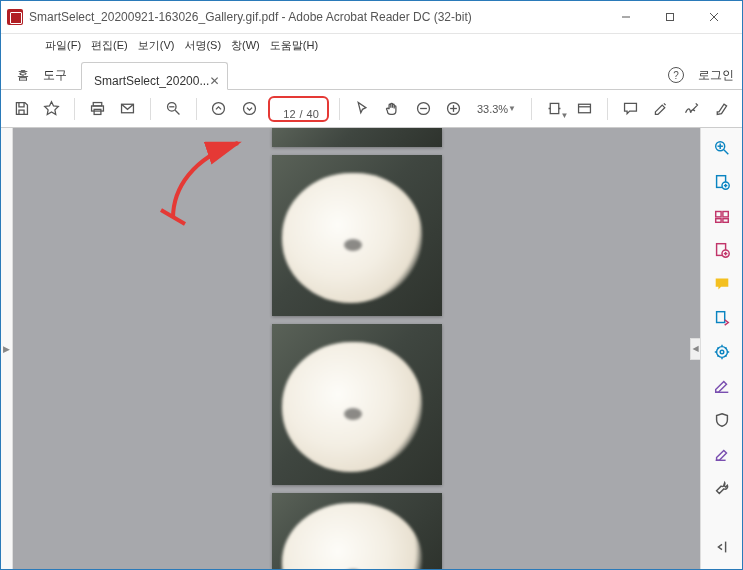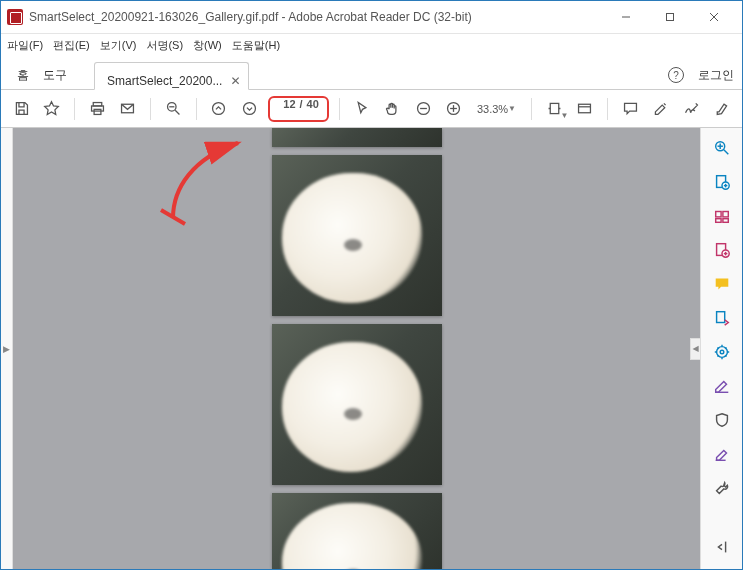--- a/index.html
+++ b/index.html
@@ -5,34 +5,34 @@
 * { margin: 0; padding: 0; box-sizing: border-box; }
 body { font-family: "Malgun Gothic", sans-serif; font-size: 11px; background: #fff; }
 .window { width: 743px; height: 570px; border: 1px solid #2a7ab9; display: flex; flex-direction: column; background: #fff; position: relative; }
 .titlebar { height: 28px; display: flex; align-items: center; padding: 16px 6px; background: #fff; border-bottom: 1px solid #e5e5e5; }
 .titlebar .app-icon { width: 16px; height: 16px; margin-right: 6px; background: #b11f24; border-radius: 2px; position: relative; }
 .titlebar .app-icon::after { content: ""; position: absolute; left: 3px; top: 3px; width: 10px; height: 10px; border: 1px solid #fff; border-radius: 1px; }
 .titlebar .title { flex: 1; color: #555; font-size: 12px; white-space: nowrap; overflow: hidden; text-overflow: ellipsis; }
 .window-controls { display: flex; gap: 0; }
 .window-controls .wc { width: 44px; height: 28px; display: flex; align-items: center; justify-content: center; color: #555; }
 .wc svg { width: 10px; height: 10px; }
-.menubar { height: 22px; display: flex; align-items: center; padding: 0 6px; gap: 10px; font-size: 11px; color: #333; }
+.menubar { height: 22px; display: flex; align-items: center; padding: 0 6px; gap: 10px; font-size: 11px; color: #333; margin-left: 38px; }
 .menubar span { cursor: default; }
 .tabbar { height: 34px; display: flex; align-items: flex-end; gap: 6px; padding: 0 8px; border-bottom: 1px solid #ccc; }
 .hometab { display: flex; gap: 14px; align-items: center; height: 28px; padding: 0 8px; font-size: 12px; color: #333; }
-.doctab { display: flex; align-items: center; height: 28px; padding: 9px 8px 0 12px; border: 1px solid #ccc; border-bottom: 1px solid #fff; border-radius: 3px 3px 0 0; font-size: 12px; color: #333; gap: 8px; margin-bottom: -1px; margin-left: 13px; }
+.doctab { display: flex; align-items: center; height: 28px; padding: 9px 8px 0 12px; border: 1px solid #ccc; border-bottom: 1px solid #fff; border-radius: 3px 3px 0 0; font-size: 12px; color: #333; margin-bottom: -1px; }
 .doctab .close { color: #666; font-size: 12px; }
 .tabbar .spacer { flex: 1; }
 .tabbar .right { display: flex; align-items: center; gap: 14px; height: 28px; font-size: 12px; color: #333; }
 .help-circle { width: 16px; height: 16px; border: 1.3px solid #555; border-radius: 50%; display: flex; align-items: center; justify-content: center; font-size: 10px; color: #555; }
 .toolbar { height: 38px; display: flex; align-items: center; padding: 0 8px; border-bottom: 1px solid #ccc; gap: 6px; }
 .toolbar .sep { width: 1px; height: 22px; background: #ddd; margin: 0 4px; }
 .tb-btn { width: 26px; height: 26px; display: flex; align-items: center; justify-content: center; color: #555; position: relative; }
 .tb-btn svg { width: 17px; height: 17px; stroke: #555; fill: none; stroke-width: 1.5; }
-.page-box { display: flex; align-items: flex-start; border: 2px solid #e53935; border-radius: 6px; height: 26px; padding: 0 8px; gap: 4px; font-size: 11px; color: #555; font-weight: bold; }
+.page-box { display: flex; align-items: flex-end; border: 2px solid #e53935; border-radius: 6px; height: 26px; padding: 0 8px; gap: 4px; font-size: 11px; color: #555; }
 .page-box .cur { width: 18px; text-align: right; }
 .zoom-box { display: flex; align-items: center; height: 22px; padding: 0 4px; font-size: 11px; color: #555; border: 1px solid transparent; }
 .chev { font-size: 8px; color: #777; }
 .content-row { flex: 1; display: flex; min-height: 0; }
 .collapse-handle { width: 12px; display: flex; align-items: center; justify-content: center; background: #f8f8f8; border-right: 1px solid #ddd; color: #888; font-size: 9px; }
 .canvas { flex: 1; background: #a7a8ac; overflow: hidden; display: flex; flex-direction: column; align-items: center; gap: 8px; padding-top: 0; position: relative; }
 .page { width: 170px; background: linear-gradient(135deg, #5a6258 0%, #3f4640 45%, #2e332d 100%); position: relative; box-shadow: 0 1px 3px rgba(0,0,0,.3); overflow: hidden; }
 .page.first { height: 20px; }
 .page.mid { height: 170px; }
 .page.last { height: 80px; }

